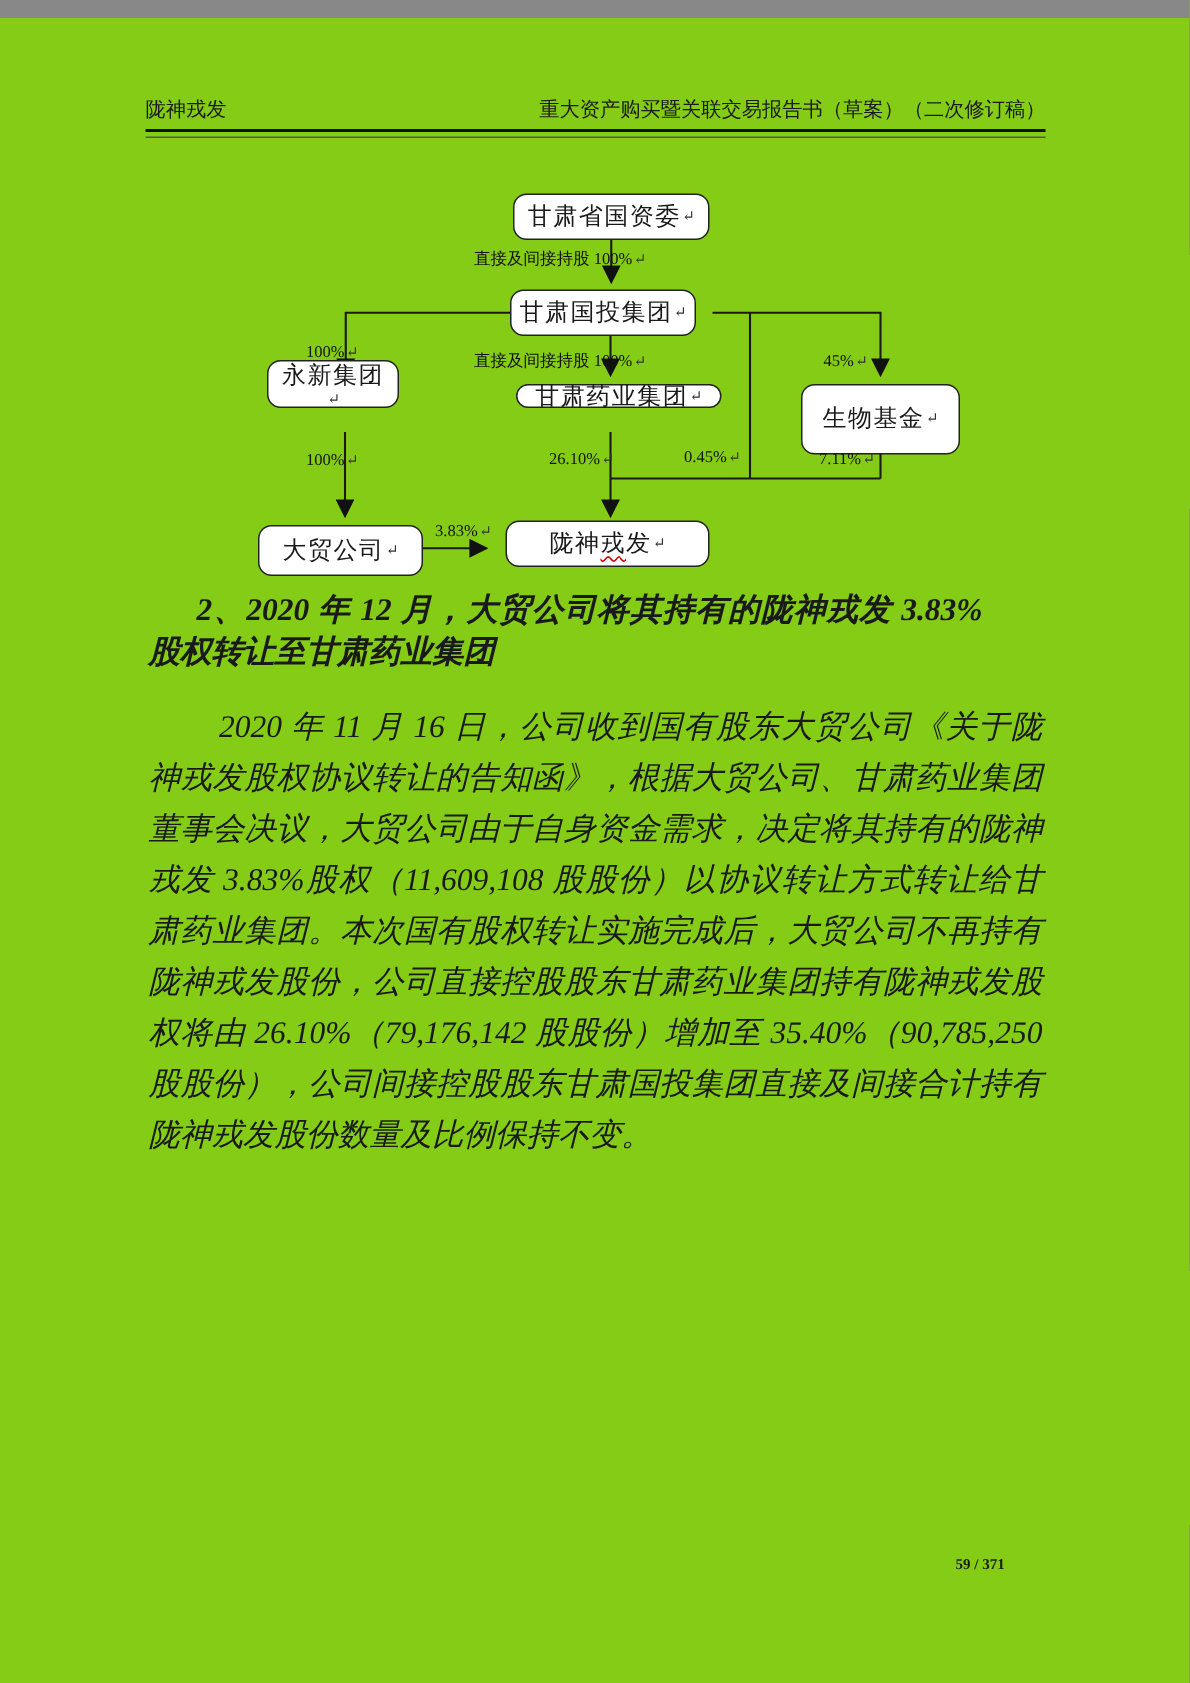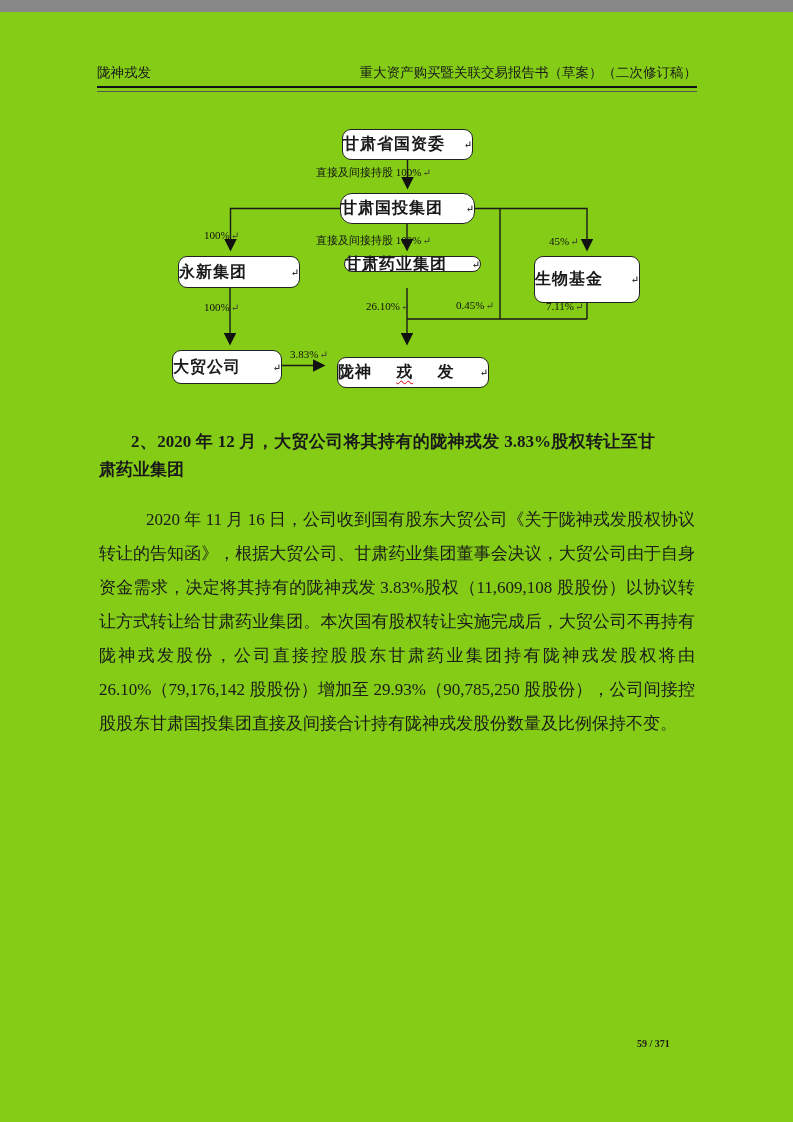--- a/index.html
+++ b/index.html
@@ -22,52 +22,52 @@
   }
   .header-rule-thick { position:absolute; left:97px; right:96px; top:74px; height:2px; background:#111; }
   .header-rule-thin  { position:absolute; left:97px; right:96px; top:79px; height:1px; background:#555; }
 
   
   .diagram { position:absolute; left:140px; top:105px; width:540px; height:280px; }
   .diagram svg { position:absolute; left:0; top:0; }
   .node {
     position:absolute;
     border:1.6px solid #222; border-radius:9px; background:#fff;
-    display:flex; align-items:center; justify-content:space-between;
-    font-size:16px; letter-spacing:1px; white-space:nowrap;font-weight:bold;
+    display:flex; align-items:center; justify-content:center;
+    font-size:16px; letter-spacing:1px; white-space:nowrap;
   }
   .node .rmark, .edge-label .rmark { font-size:10px; letter-spacing:0; color:#333; margin-left:1px; }
   .wavy {
     text-decoration:underline wavy #dd0000 1px;
     text-underline-offset:3px;
   }
   .edge-label {
     position:absolute; font-size:11px; letter-spacing:0; white-space:nowrap; color:#111;
   }
   .n1 { left:202px; top:12px;  width:131px; height:31px; }
-  .n2 { left:200px; top:76px;  width:135px; height:31px;border-radius:12px; }
-  .n3 { left:38px;  top:139px; width:122px; height:32px; }
+  .n2 { left:200px; top:76px;  width:124px; height:31px; }
+  .n3 { left:38px;  top:123px; width:88px; height:32px;flex-direction:column; }
   .n4 { left:204px; top:139px; width:137px; height:16px; }
   .n5 { left:394px; top:139px; width:106px; height:47px; }
   .n6 { left:32px;  top:233px; width:110px; height:34px; }
-  .n7 { left:197px; top:240px; width:152px; height:31px; }
+  .n7 { left:197px; top:230px; width:136px; height:31px; }
   .l1 { left:176px; top:48px;  }
   .l2 { left:64px;  top:112px; }
   .l3 { left:176px; top:116px; }
   .l4 { left:409px; top:118px; }
   .l5 { left:64px;  top:184px; }
   .l6 { left:226px; top:183px; }
   .l7 { left:316px; top:182px; }
   .l8 { left:406px; top:183px; }
   .l9 { left:150px; top:231px; }
 
   
   .content {
-    position:absolute; left:99px; top:416px; width:596px;
-    font-size:17px; text-align:justify;
+    position:absolute; left:99px; top:380px; width:596px;
+    font-size:21px; text-align:justify;font-style:italic;
   }
   .heading {
     font-weight:bold; line-height:28px; text-indent:32px;
     margin-bottom:19px; margin-right:40px;
   }
   .para { line-height:34px; text-indent:47px; }
 
   
   .footer {
     position:absolute; left:637px; top:1026px;
@@ -162,18 +162,18 @@
     <div class="edge-label l8">
       <span>7.11%</span><span class="rmark">↵</span>
     </div>
     <div class="edge-label l9">
       <span>3.83%</span><span class="rmark">↵</span>
     </div>
   </div>
 
   <div class="content">
     <div class="heading">2、2020 年 12 月，大贸公司将其持有的陇神戎发 3.83%股权转让至甘肃药业集团</div>
-    <div class="para">2020 年 11 月 16 日，公司收到国有股东大贸公司《关于陇神戎发股权协议转让的告知函》，根据大贸公司、甘肃药业集团董事会决议，大贸公司由于自身资金需求，决定将其持有的陇神戎发 3.83%股权（11,609,108 股股份）以协议转让方式转让给甘肃药业集团。本次国有股权转让实施完成后，大贸公司不再持有陇神戎发股份，公司直接控股股东甘肃药业集团持有陇神戎发股权将由 26.10%（79,176,142 股股份）增加至 29.93%（90,785,250 股股份），公司间接控股股东甘肃国投集团直接及间接合计持有陇神戎发股份数量及比例保持不变。</div>
+    <div class="para">2020 年 11 月 16 日，公司收到国有股东大贸公司《关于陇神戎发股权协议转让的告知函》，根据大贸公司、甘肃药业集团董事会决议，大贸公司由于自身资金需求，决定将其持有的陇神戎发 3.83%股权（11,609,108 股股份）以协议转让方式转让给甘肃药业集团。本次国有股权转让实施完成后，大贸公司不再持有陇神戎发股份，公司直接控股股东甘肃药业集团持有陇神戎发股权将由 26.10%（79,176,142 股股份）增加至 35.40%（90,785,250 股股份），公司间接控股股东甘肃国投集团直接及间接合计持有陇神戎发股份数量及比例保持不变。</div>
   </div>
 
   <div class="footer">59 / 371</div>
 
 </div>
 
 </body></html>

